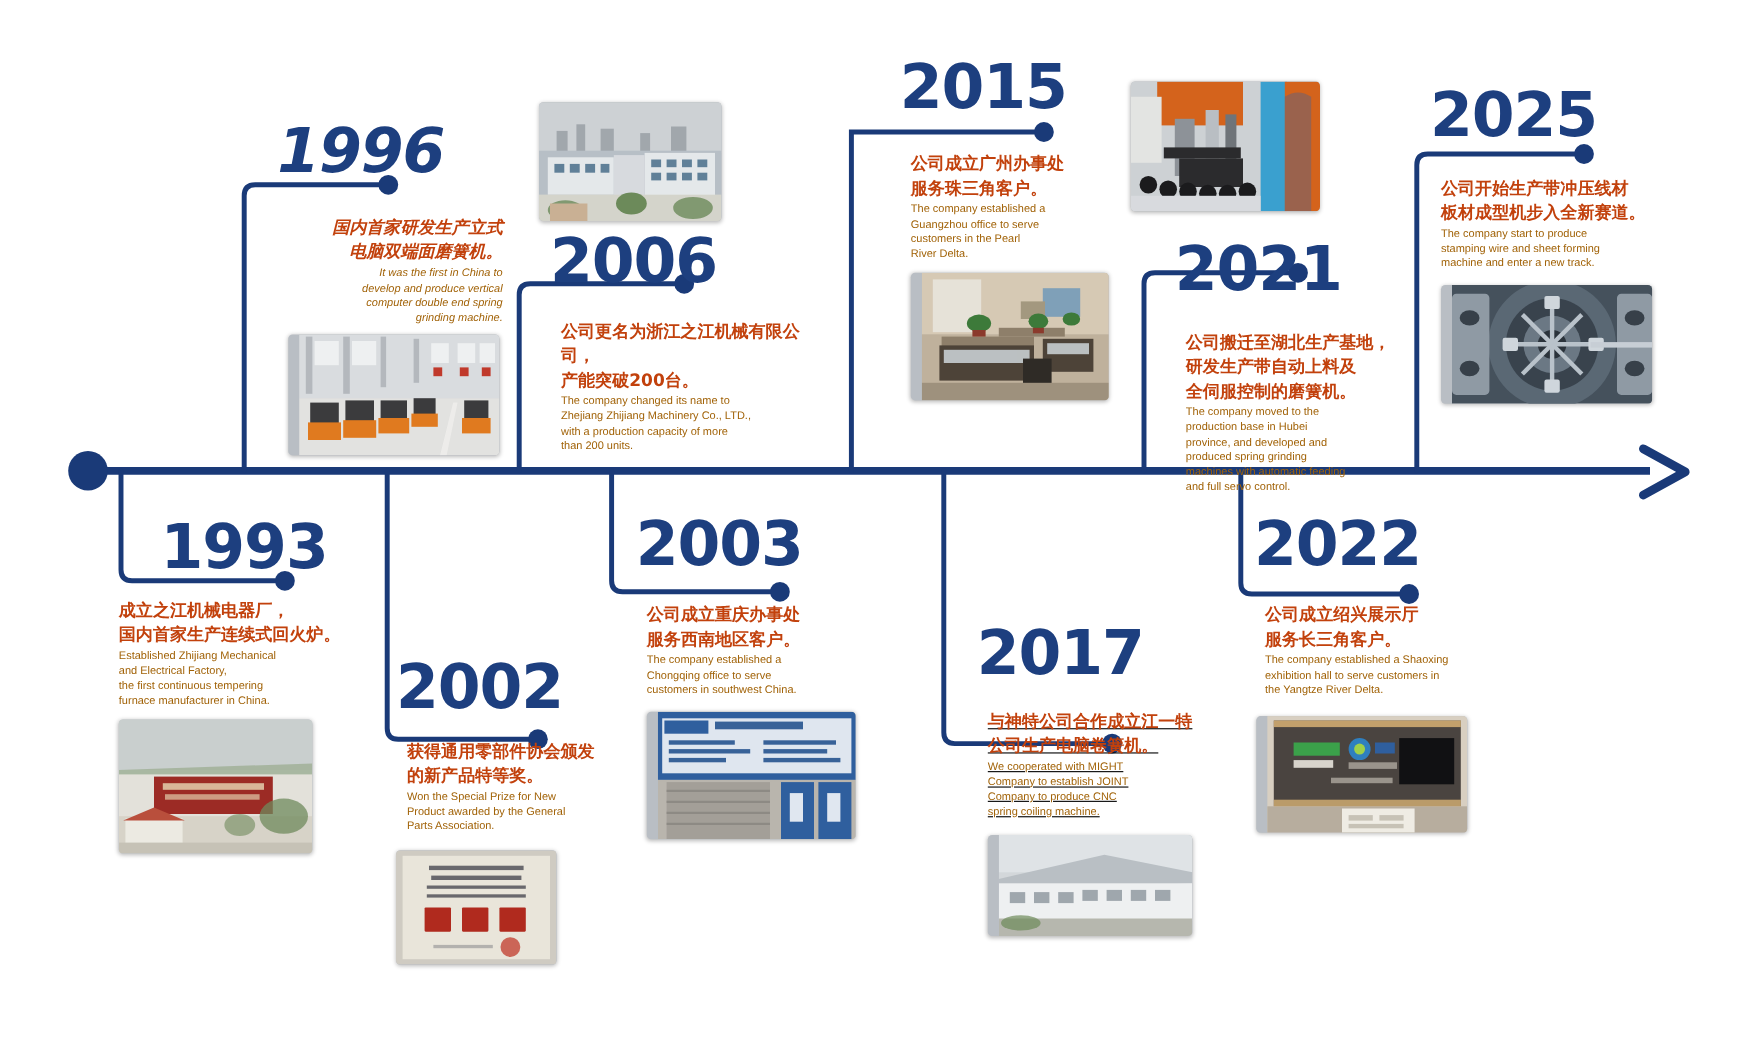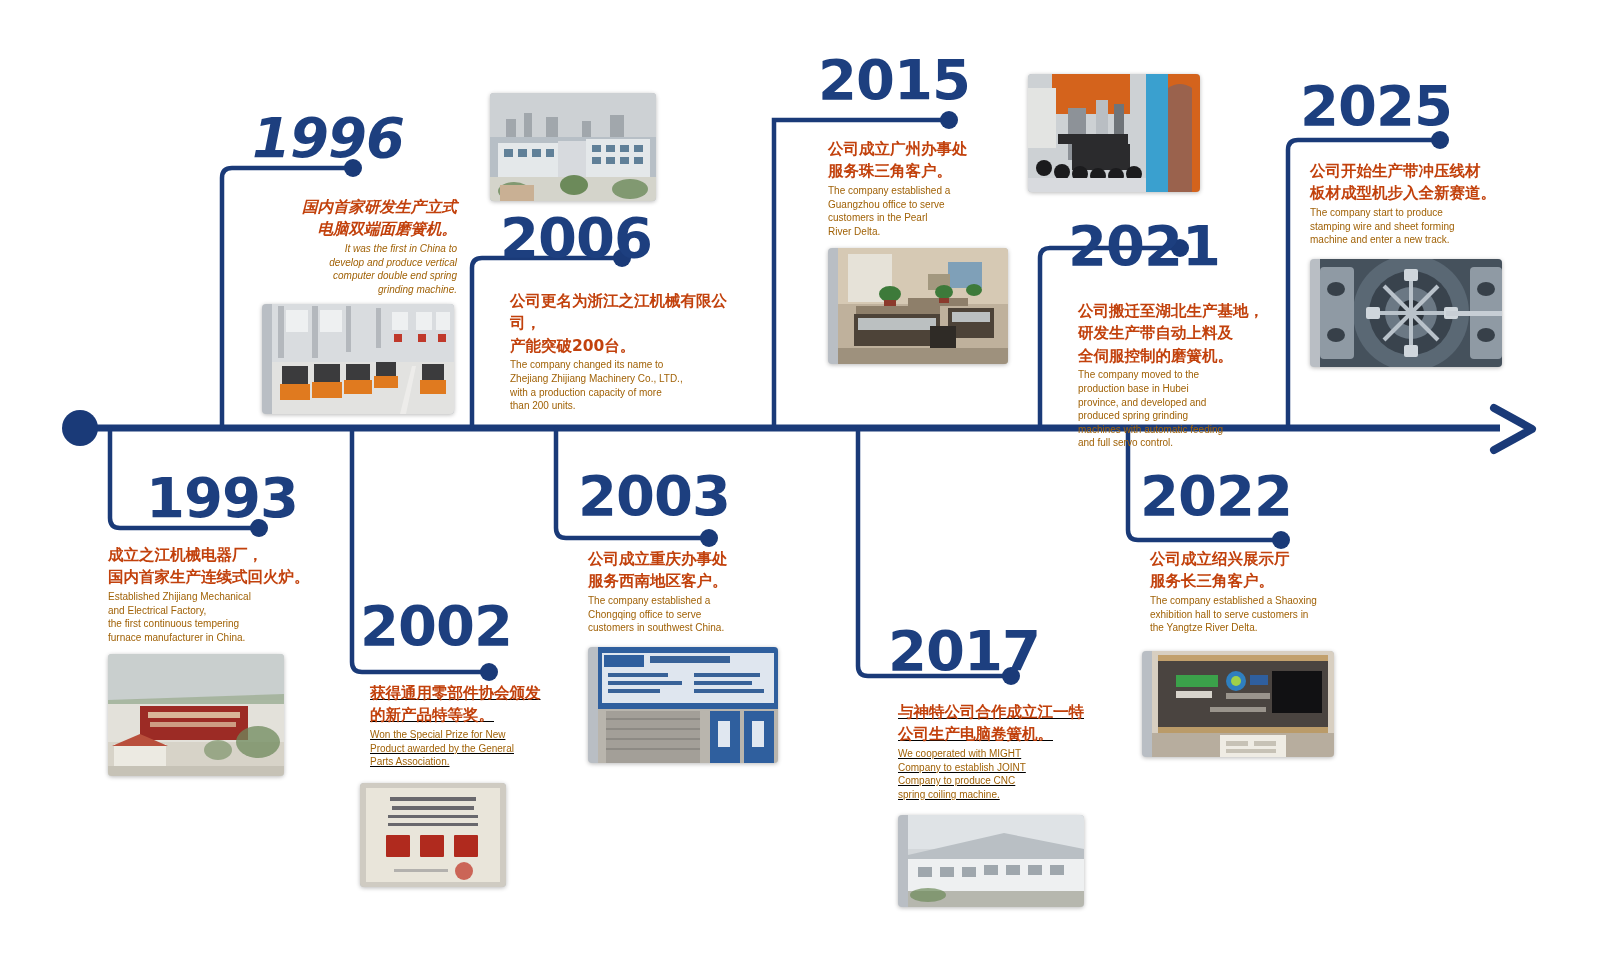--- a/index.html
+++ b/index.html
@@ -50,21 +50,21 @@
   }
   .photo svg{display:block;}
 
   
   #ev-1993{left:108px;top:470px;width:250px;}
   #ev-1996{left:252px;top:110px;width:205px;font-style:italic;}
   #ev-2002{left:360px;top:598px;width:220px;}
   #ev-2006{left:500px;top:210px;width:240px;}
   #ev-2008{left:578px;top:468px;width:230px;}
   #ev-2015{left:818px;top:52px;width:190px;}
-  #ev-2017{left:888px;top:623px;width:200px;}
+  #ev-2017{left:888px;top:567px;width:200px;}
   #ev-2021{left:1068px;top:190px;width:225px;margin-top:28px;}
   #ev-2022{left:1140px;top:468px;width:255px;}
   #ev-2025{left:1300px;top:78px;width:210px;}
 
   .indent{padding-left:10px;}
 </style>
 </head>
 <body>
 
 <div id="timeline-root">
@@ -190,21 +190,21 @@
           <rect x="150" y="60" width="22" height="26" fill="#3b3b3d"></rect>
           <rect x="148" y="76" width="26" height="14" fill="#e07a1f"></rect>
         </g>
         <path d="M128 110 L140 62 L144 62 L134 110Z" fill="#f0efec" opacity=".8"></path>
       </svg>
     </div>
   </div>
 
   <div class="event" id="ev-2002">
     <div class="year big">2002</div>
-    <div class="desc indent" style="margin-top:28px;text-decoration:underline;">
+    <div class="desc indent" style="margin-top:18px;">
       <div class="cn">获得通用零部件协会颁发
 的新产品特等奖。</div>
       <div class="en">Won the Special Prize for New
 Product awarded by the General
 Parts Association.</div>
     </div>
     <div class="photo" style="width:146px;height:104px;margin-left:0px;margin-top:14px;">
       <svg width="146" height="104" viewBox="0 0 146 104">
         <rect width="146" height="104" fill="#cfcbc2"></rect>
         <rect x="6" y="5" width="134" height="94" fill="#e9e5da"></rect>

